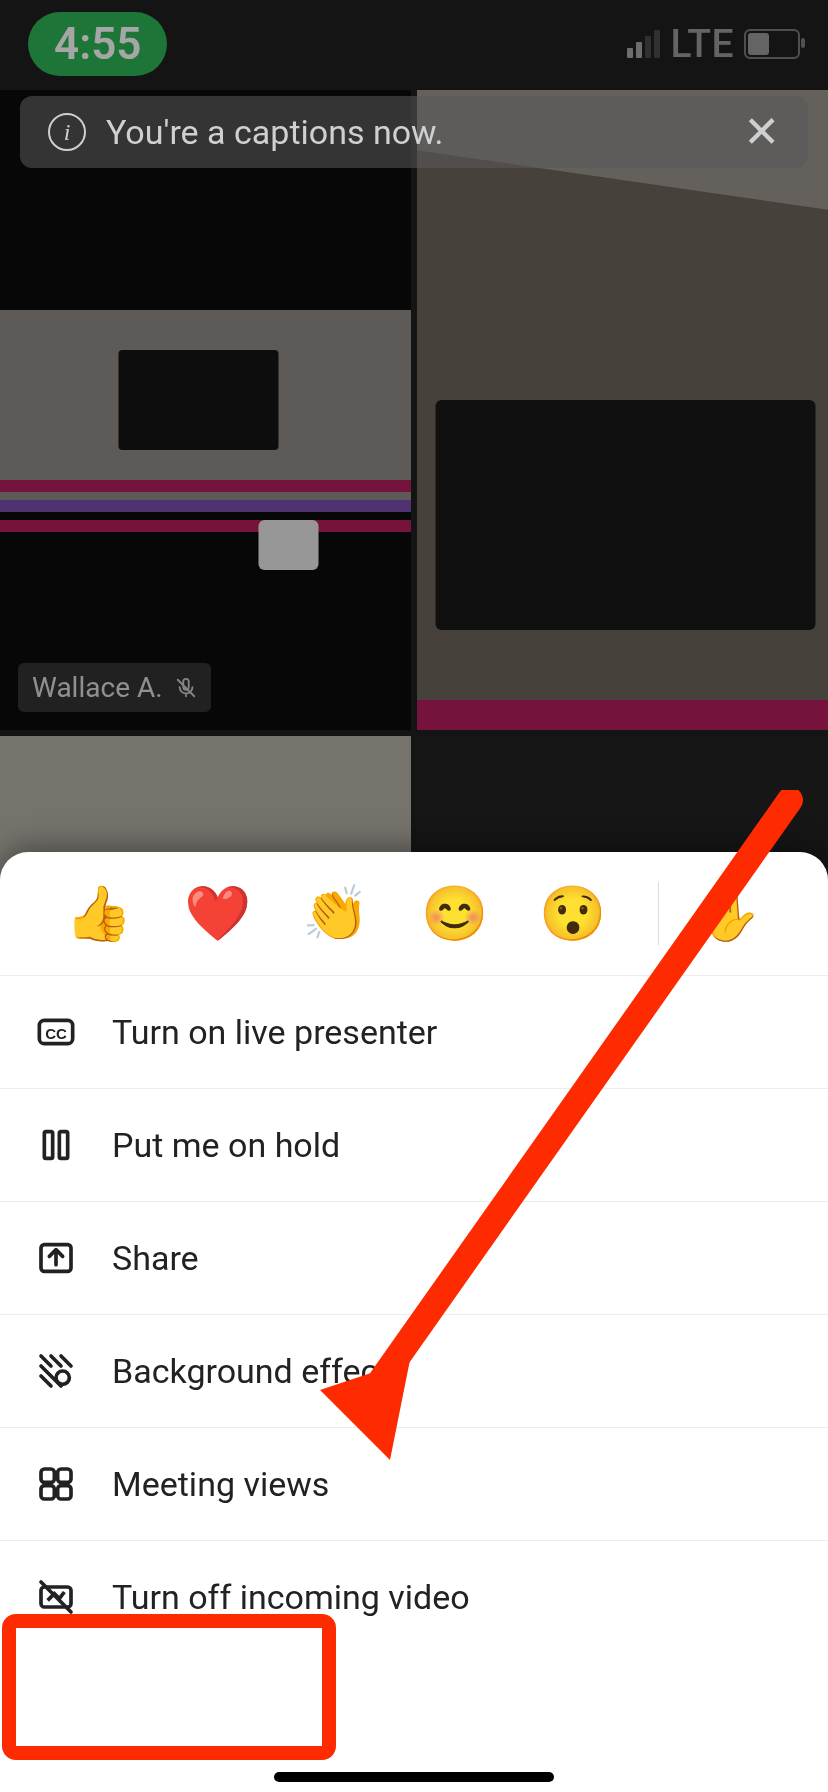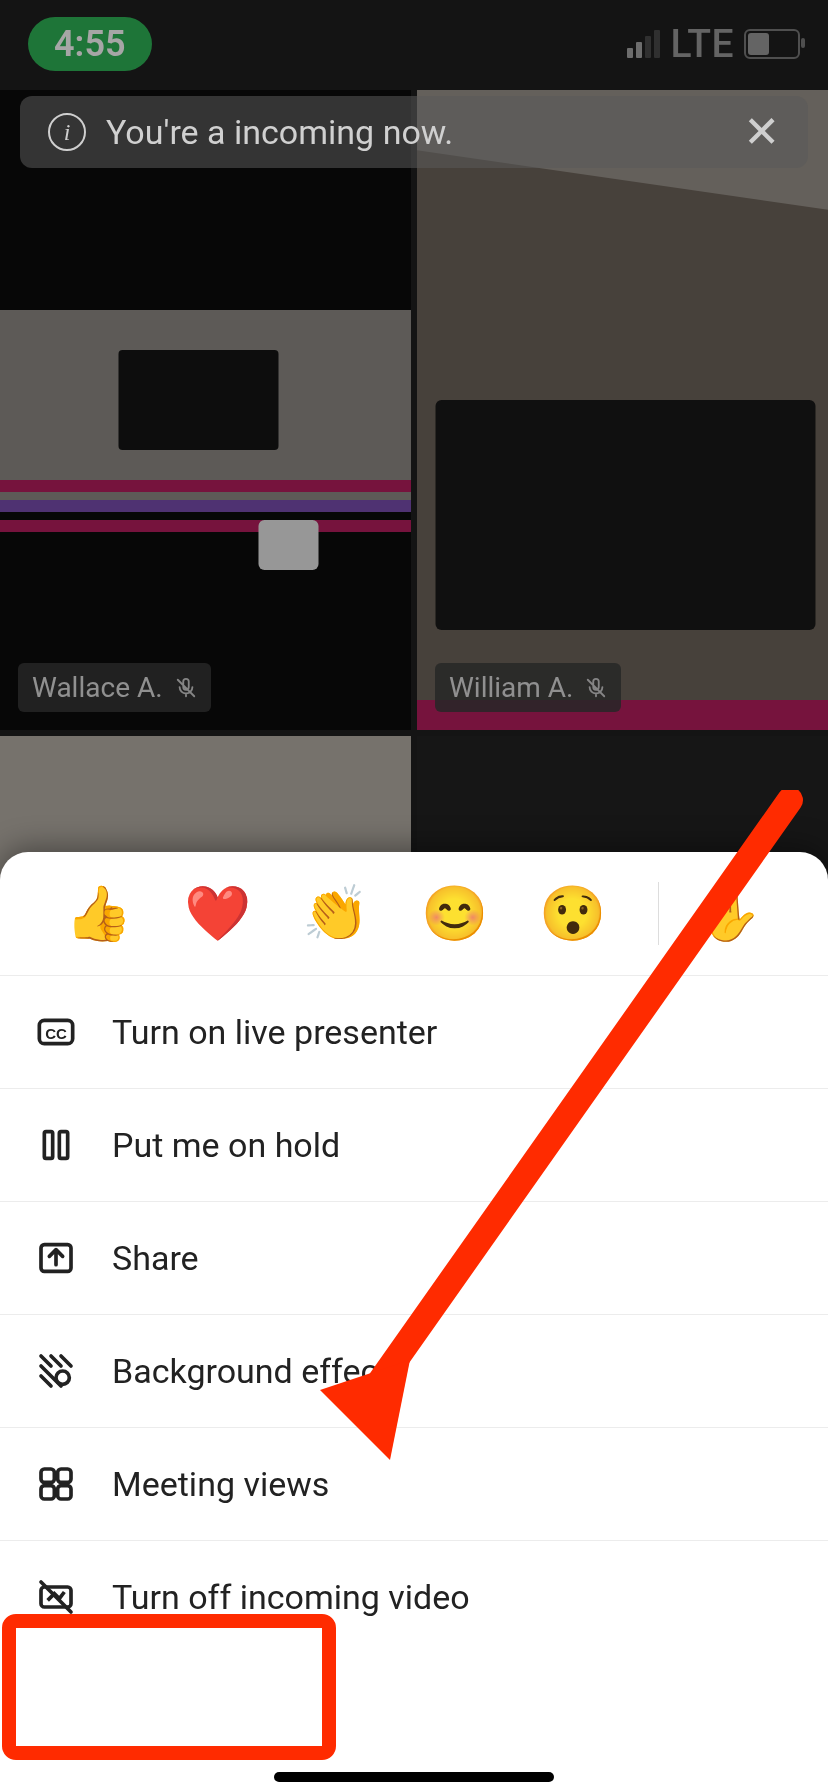--- a/index.html
+++ b/index.html
@@ -1,19 +1,19 @@
 <!DOCTYPE html>
 <html><head>
 <meta charset="utf-8">
 <style>
   html,body{margin:0;padding:0;width:828px;height:1792px;background:#1c1c1c;font-family:-apple-system,BlinkMacSystemFont,"Segoe UI",Roboto,Helvetica,Arial,sans-serif;overflow:hidden;}
   .phone{position:relative;width:828px;height:1792px;background:#1f1f1f;}
   
   .status-bar{position:absolute;top:0;left:0;right:0;height:88px;display:flex;align-items:center;justify-content:space-between;padding:0 28px;color:#b8b8b8;}
-  .time-pill{background:#2fb457;color:#fff;font-weight:600;font-size:36px;padding:6px 26px;border-radius:40px;}
+  .time-pill{background:#2fb457;color:#fff;font-weight:600;font-size:44px;padding:6px 26px;border-radius:40px;}
   .status-right{display:flex;align-items:center;gap:10px;font-size:28px;color:#8a8a8a;}
   .signal{display:flex;align-items:flex-end;gap:3px;}
   .signal span{width:6px;background:#6e6e6e;border-radius:1px;}
   .signal span:nth-child(1){height:10px;background:#a8a8a8;}
   .signal span:nth-child(2){height:16px;background:#a8a8a8;}
   .signal span:nth-child(3){height:22px;background:#4a4a4a;}
   .signal span:nth-child(4){height:28px;background:#4a4a4a;}
   .lte{font-size:39px;font-weight:500;color:#9a9a9a;letter-spacing:0.5px;}
   .battery{width:52px;height:26px;border:2px solid #7a7a7a;border-radius:6px;position:relative;}
   .battery::after{content:"";position:absolute;right:-7px;top:7px;width:4px;height:10px;background:#7a7a7a;border-radius:2px;}
@@ -87,43 +87,35 @@
         </span>
       </div>
     </div>
     <div class="tile">
       <svg class="bg" viewBox="0 0 414 640" preserveAspectRatio="xMidYMid slice">
         <rect width="414" height="640" fill="#6e645b"></rect>
         <polygon points="0,0 414,0 414,120 0,60" fill="#9a948c"></polygon>
         <rect x="20" y="310" width="380" height="230" rx="6" fill="#1a1a1a"></rect>
         <rect y="610" width="414" height="30" fill="#b51e5f"></rect>
       </svg>
-      <div class="label">
-        <span>William A.</span>
-        <span class="muted">
-          <svg width="22" height="22" viewBox="0 0 24 24">
-              <path d="M12 2a3 3 0 0 0-3 3v6a3 3 0 0 0 6 0V5a3 3 0 0 0-3-3z M5 11a7 7 0 0 0 14 0 M12 18v3 M3 3l18 18" stroke="#ccc" stroke-width="2" fill="none" stroke-linecap="round"></path>
-            </svg>
-        </span>
-      </div>
     </div>
     <div class="tile">
       <svg class="bg" viewBox="0 0 414 500" preserveAspectRatio="xMidYMid slice">
         <rect width="414" height="500" fill="#8a847c"></rect>
         <polygon points="0,0 414,0 414,40 0,110" fill="#b5afa6"></polygon>
       </svg>
     </div>
     <div class="tile" style="background:#222;"></div>
   </div>
 
   <div class="dim"></div>
 
   <div class="toast">
     <div class="info-icon">i</div>
-    <span>You're a incoming now.</span>
+    <span>You're a captions now.</span>
     <span class="close">✕</span>
   </div>
 
   <div class="sheet">
     <div class="reactions">
       <span class="reaction">👍</span>
       <span class="reaction">❤️</span>
       <span class="reaction">👏</span>
       <span class="reaction">😊</span>
       <span class="reaction">😯</span>

